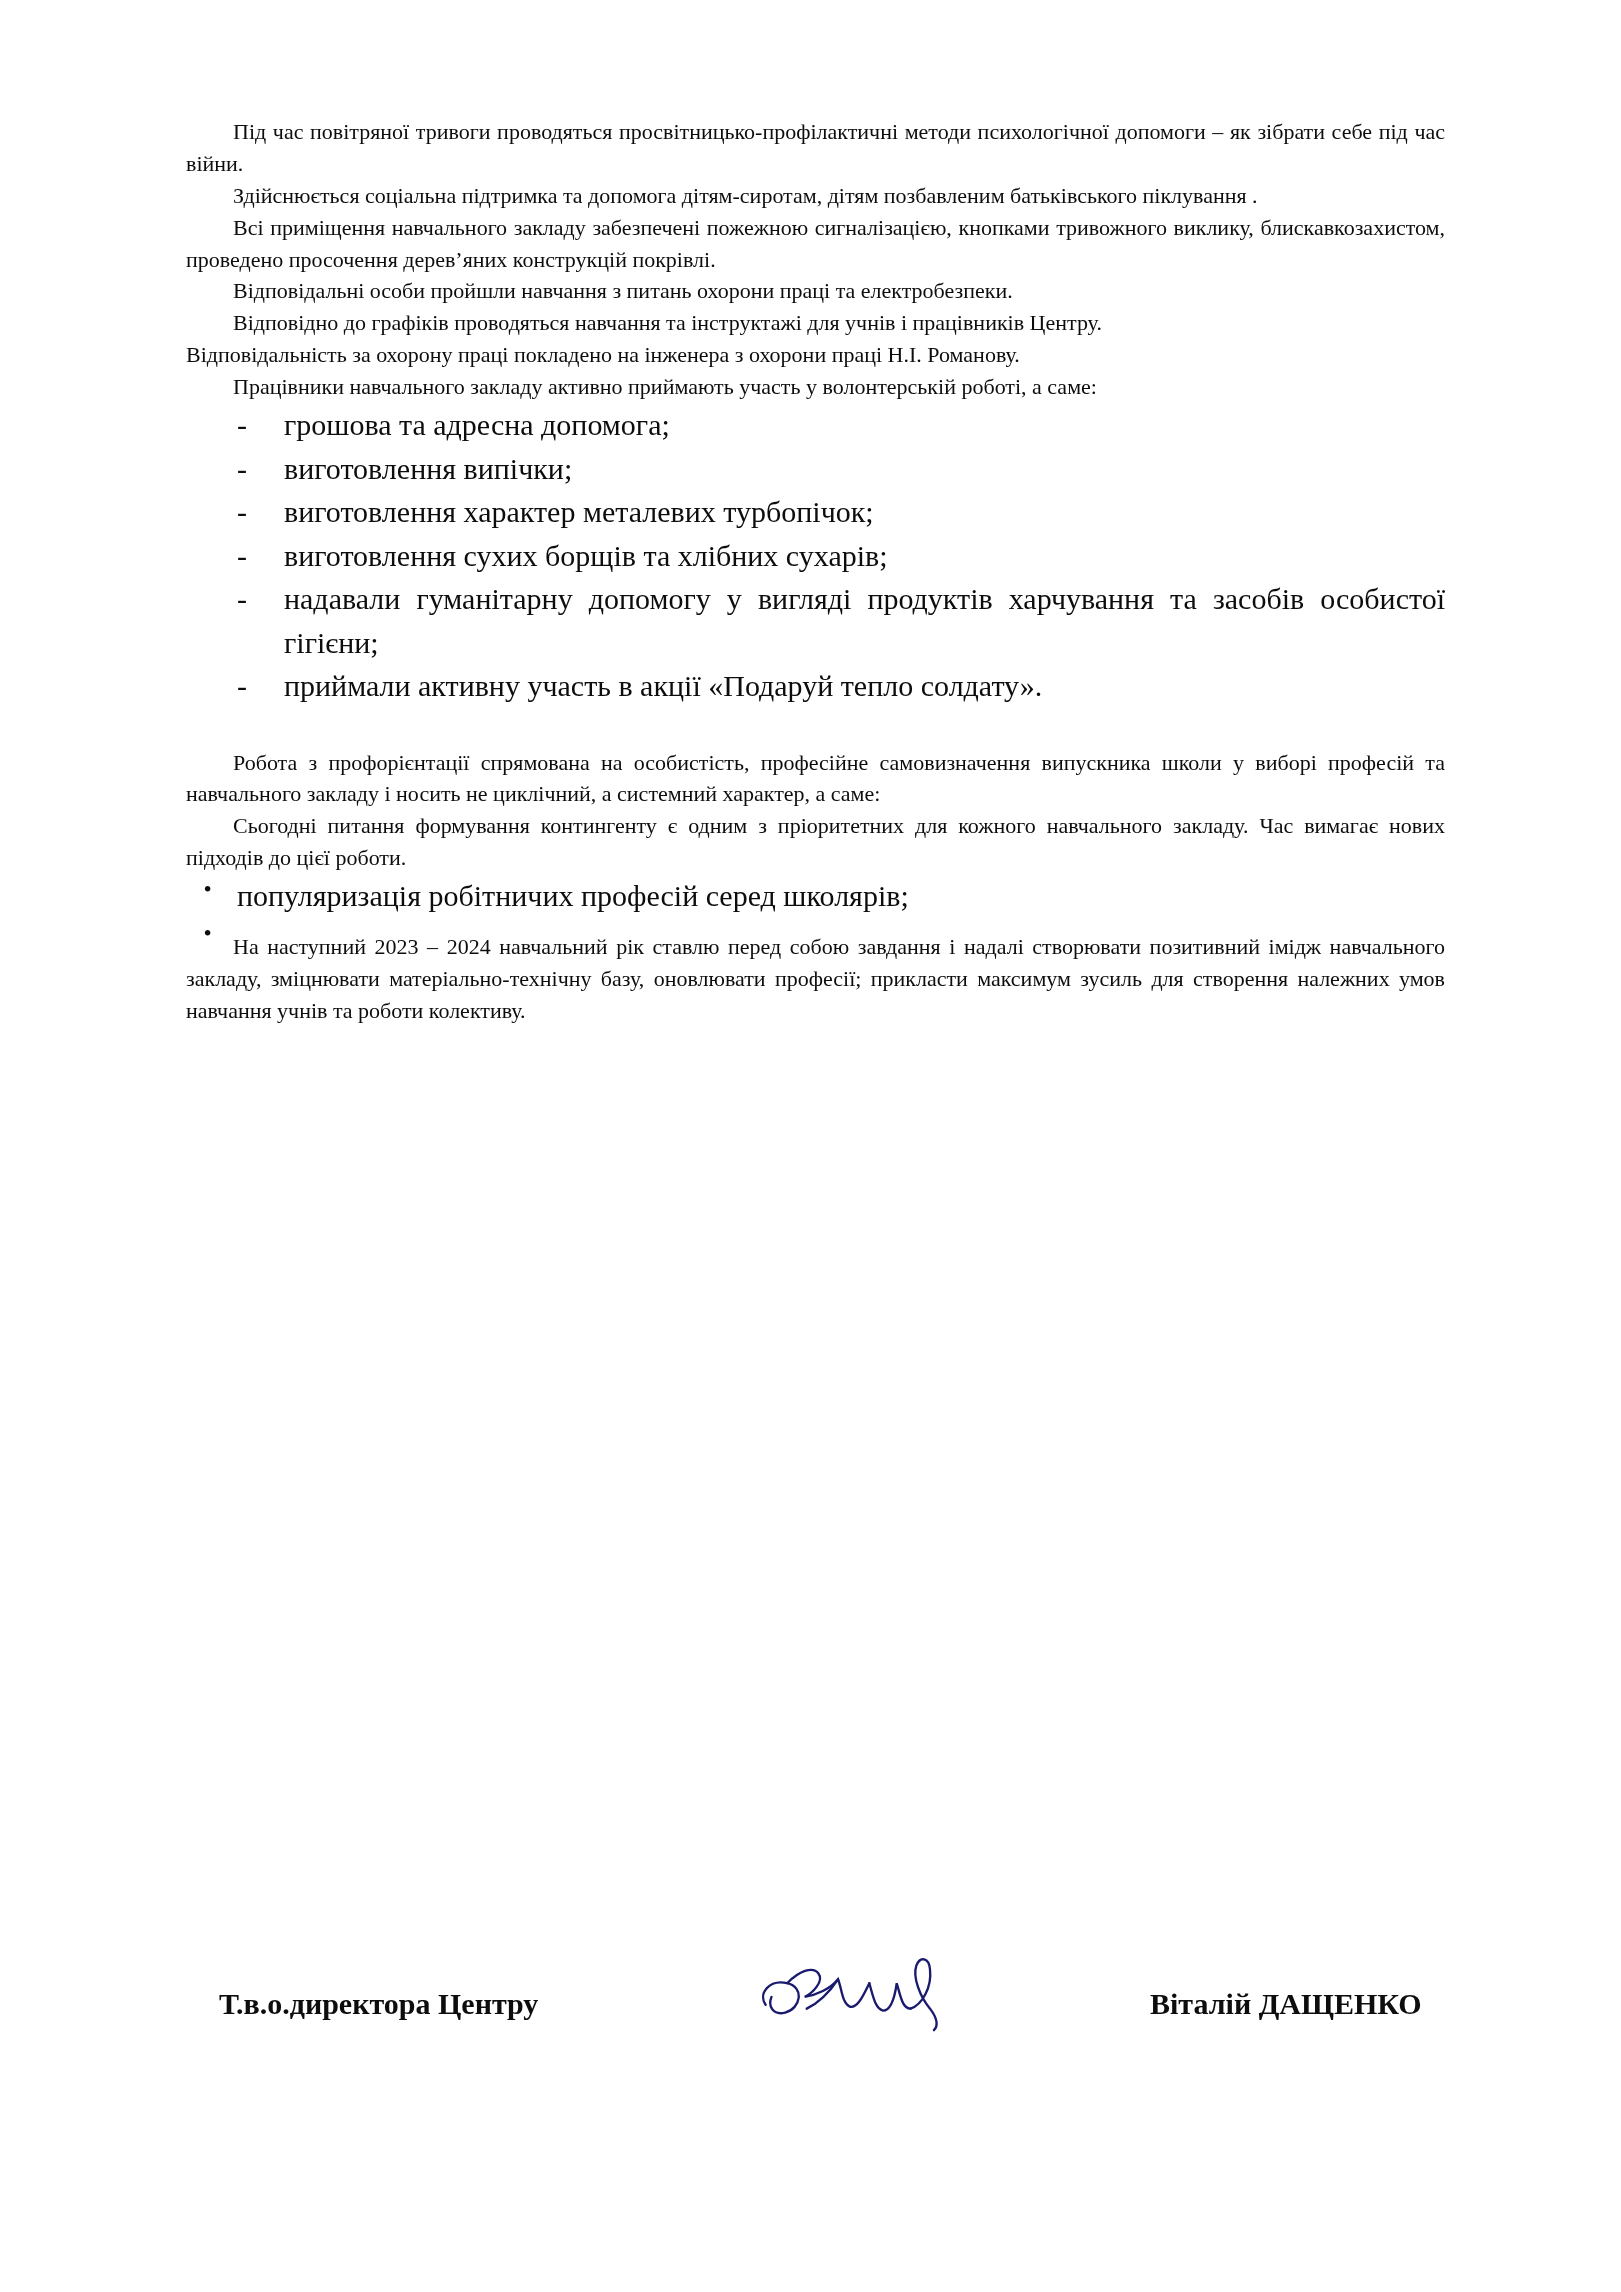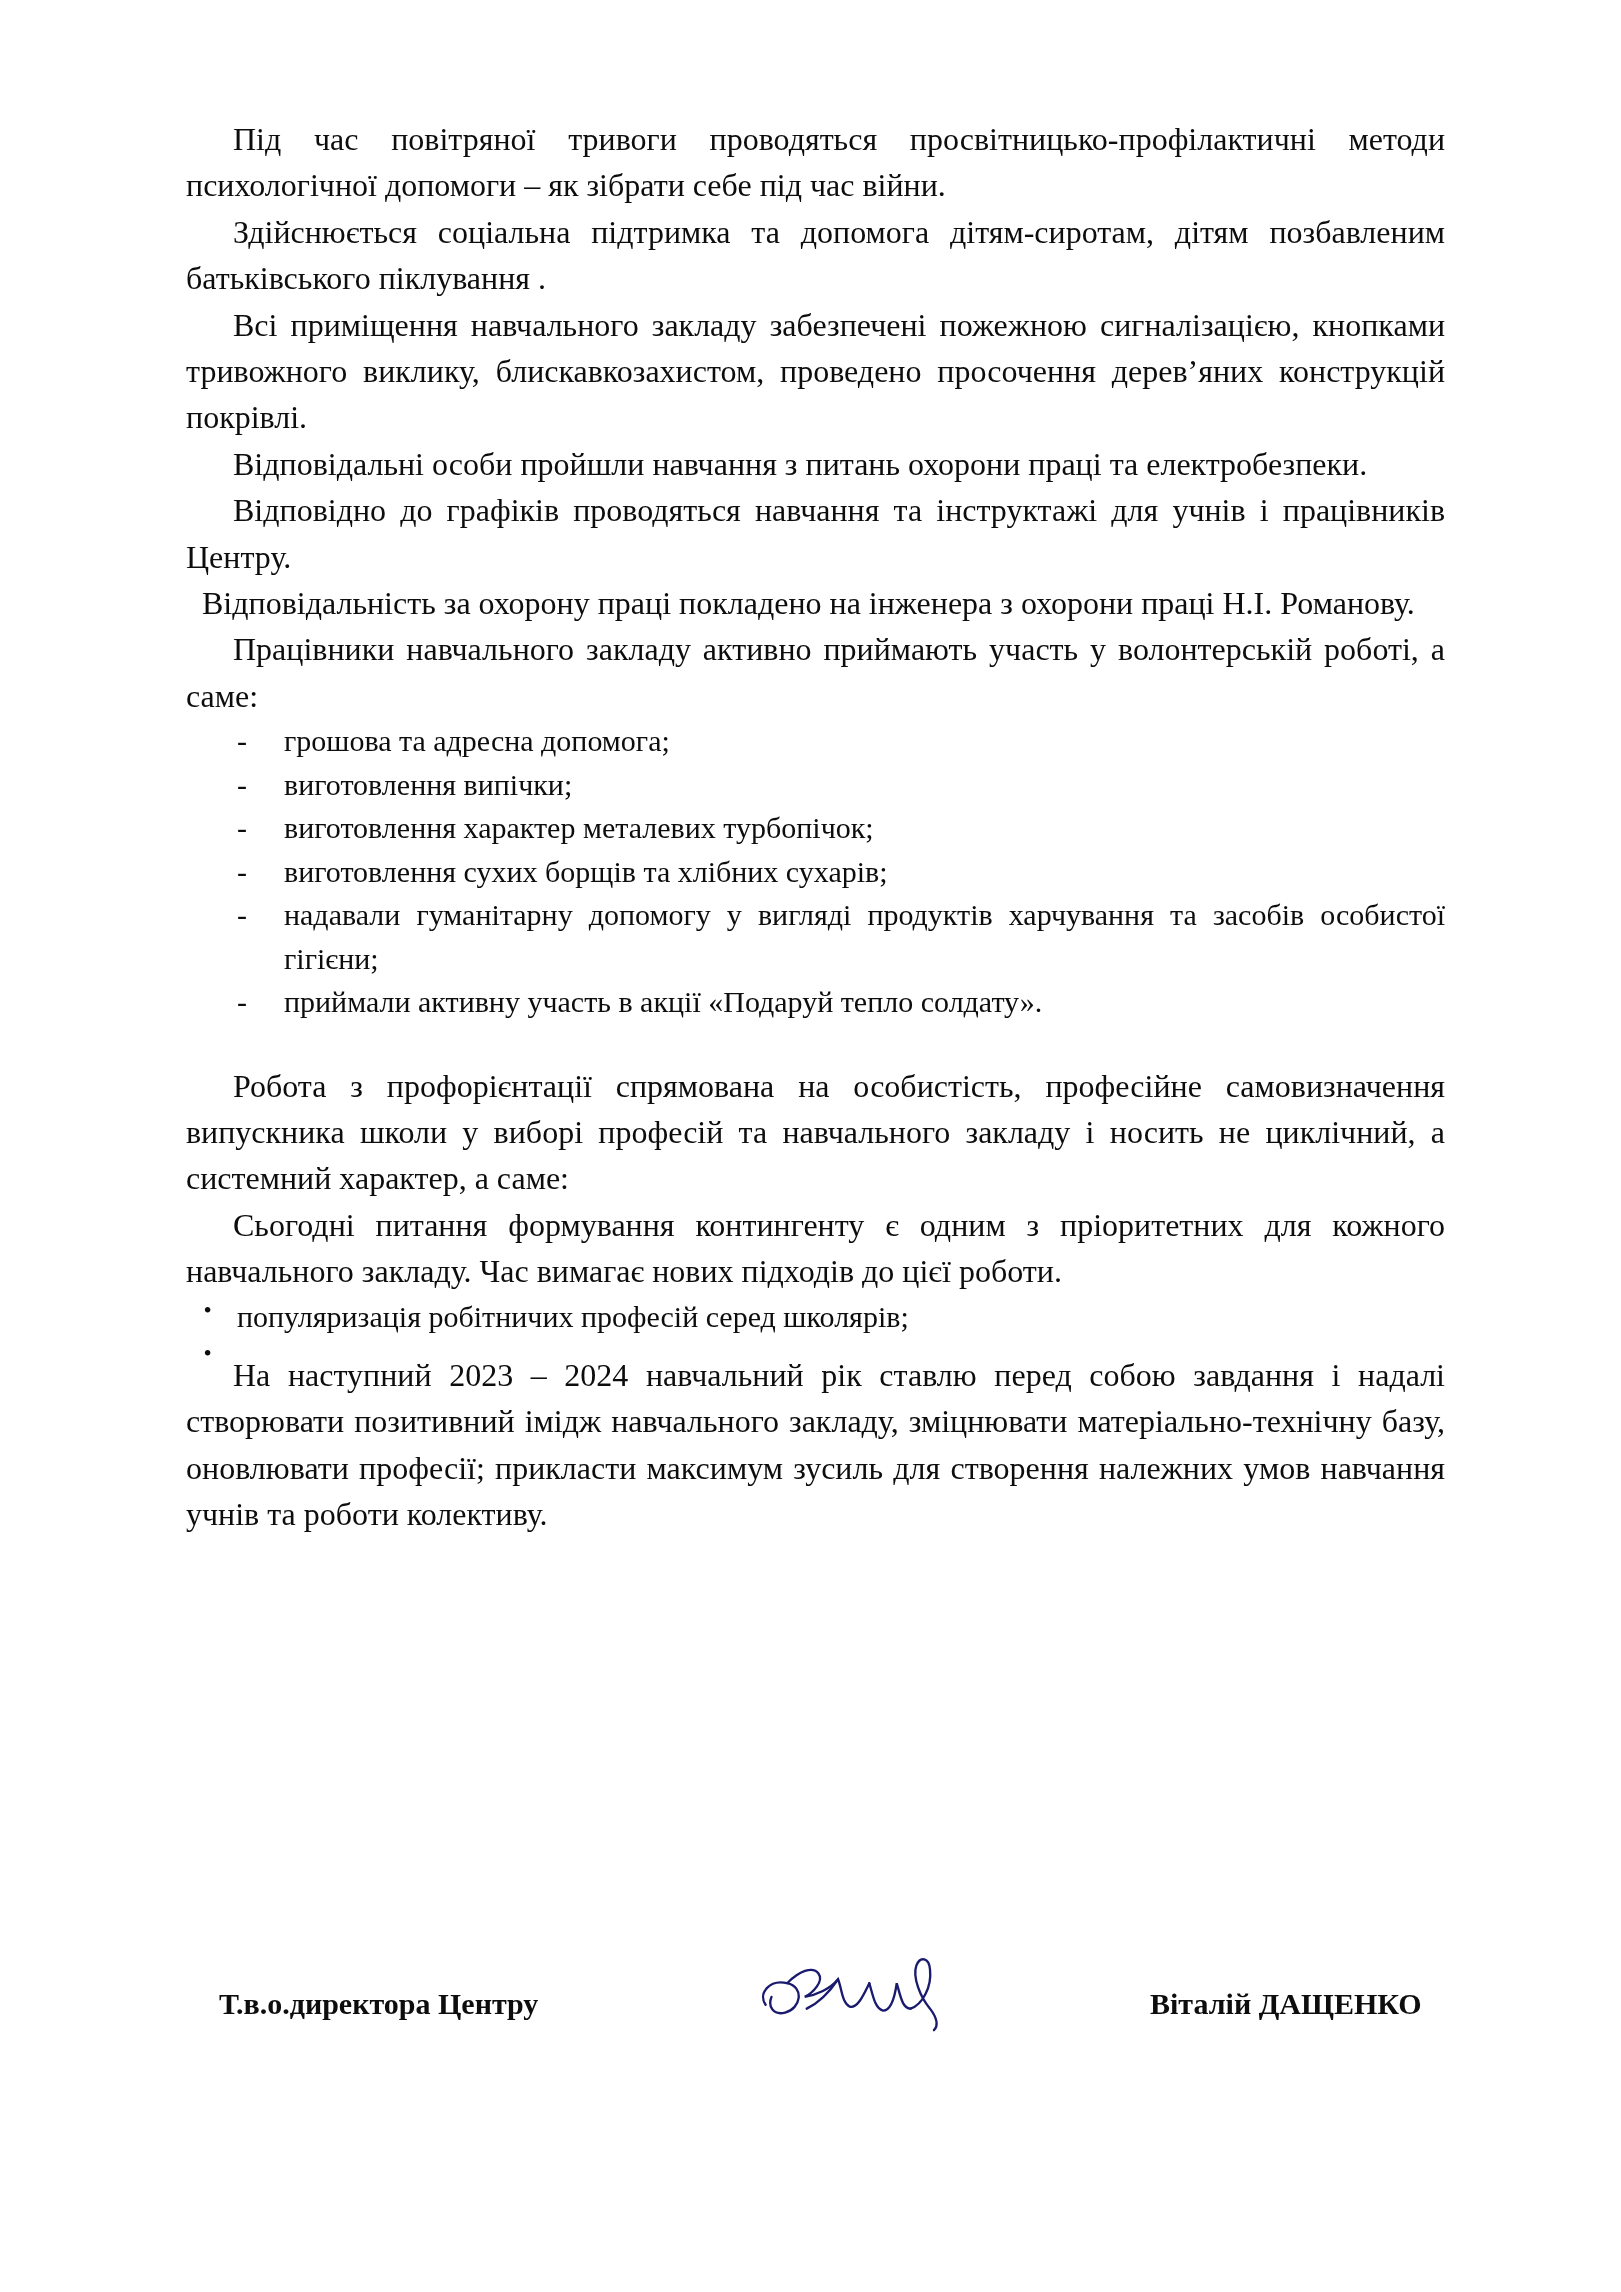--- a/index.html
+++ b/index.html
@@ -24,30 +24,29 @@
     background: #fff;
   }
   .content {
     position: absolute;
     left: 186px;
     top: 116px;
     width: 1259px;
   }
   p.para {
     margin: 0;
-    font-size: 32px;
+    font-size: 22px;
     line-height: 1.45;
     text-align: justify;
     text-justify: inter-word;
     text-indent: 47px;
     hyphens: none;
   }
   p.para.noindent {
     text-indent: 0;
-    margin-left: 16px;
   }
   p.para.indent-small {
     text-indent: 37px;
   }
   .dash-list {
     margin: 0;
     padding: 0;
     list-style: none;
   }
   .dash-list li {

